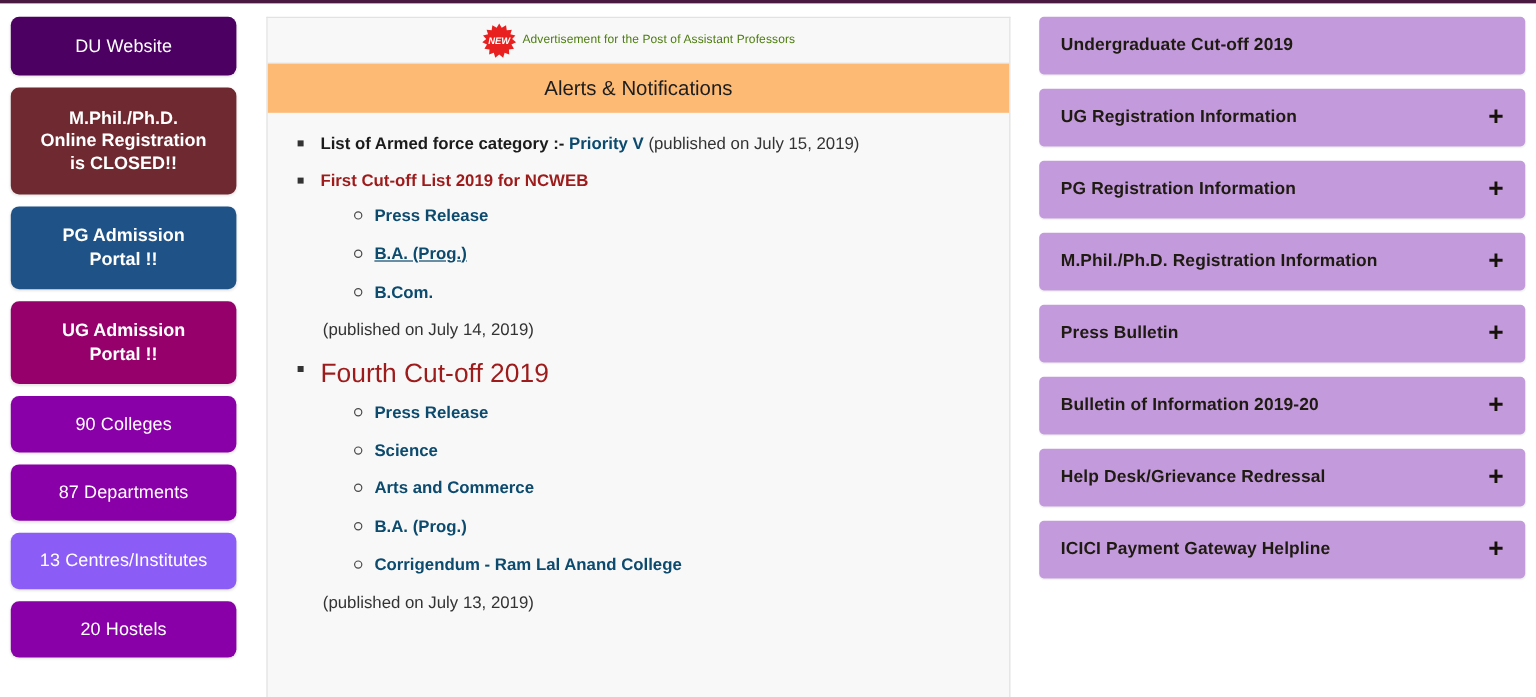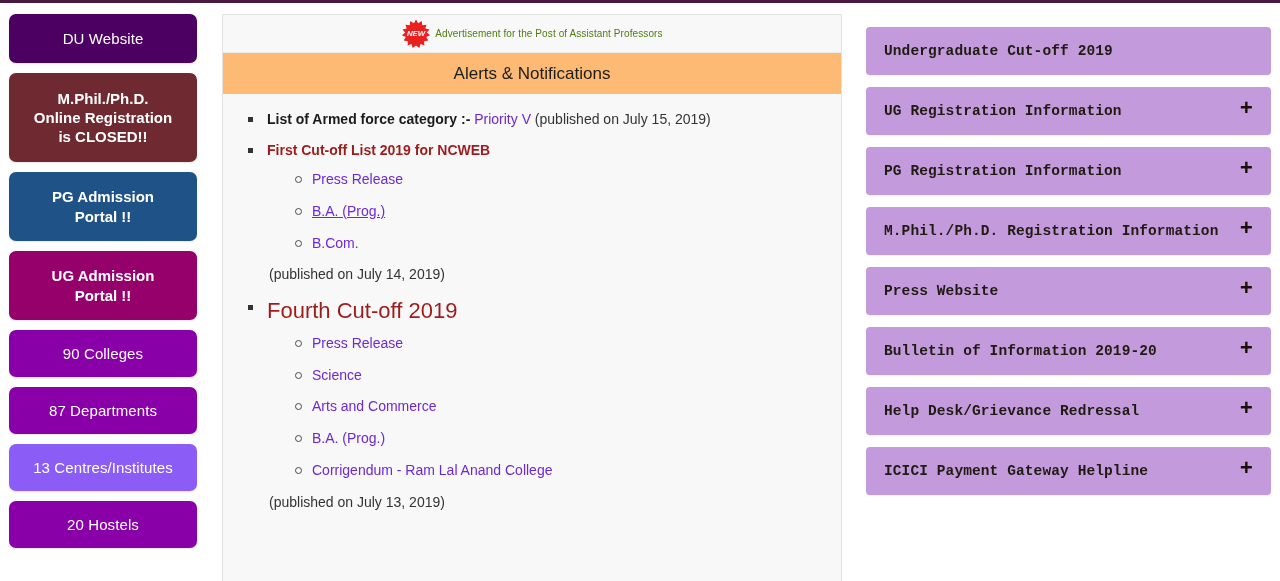--- a/index.html
+++ b/index.html
@@ -151,40 +151,39 @@
   ul.lvl2 > li::before {
     content: "";
     position: absolute;
     left: 2px; top: 6px;
     width: 5px; height: 5px;
     border: 1px solid #4a4a4a;
     border-radius: 50%;
     background: transparent;
   }
   a.link {
-    color: #6d28d9;
-    font-weight: 400;
+    color: #0c4a6e;
+    font-weight: 700;
     text-decoration: none;
     cursor: pointer;
   }
   a.link.underlined { text-decoration: underline; }
   .pub-note {
     display: block;
     color: #333333;
     font-weight: 400;
     font-size: 14px;
     margin: 4px 0 13px 2px;
   }
 
   
   #rightbar {
     position: absolute;
-    left: 866px; top: 24px;
+    left: 866px; top: 11px;
     width: 405px;
-    font-family: Liberation Mono, monospace;
   }
   .acc-item {
     width: 405px;
     height: 48px;
     background: #c39bdc;
     border-radius: 4px;
     margin-bottom: 12px;
     display: flex;
     align-items: center;
     padding: 0 18px;
@@ -294,21 +293,21 @@
       </div>
       <div class="acc-item">
         <span class="acc-label">PG Registration Information</span>
         <span class="acc-plus">+</span>
       </div>
       <div class="acc-item">
         <span class="acc-label">M.Phil./Ph.D. Registration Information</span>
         <span class="acc-plus">+</span>
       </div>
       <div class="acc-item">
-        <span class="acc-label">Press Website</span>
+        <span class="acc-label">Press Bulletin</span>
         <span class="acc-plus">+</span>
       </div>
       <div class="acc-item">
         <span class="acc-label">Bulletin of Information 2019-20</span>
         <span class="acc-plus">+</span>
       </div>
       <div class="acc-item">
         <span class="acc-label">Help Desk/Grievance Redressal</span>
         <span class="acc-plus">+</span>
       </div>

